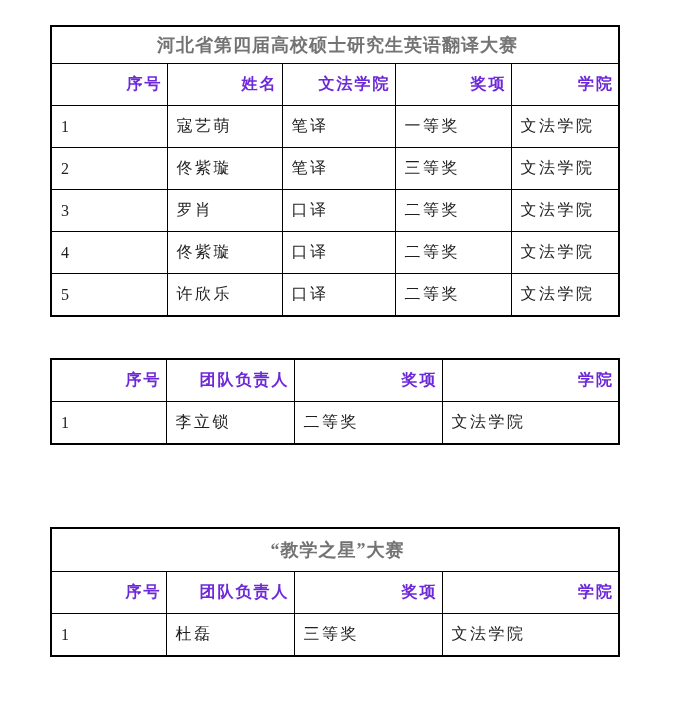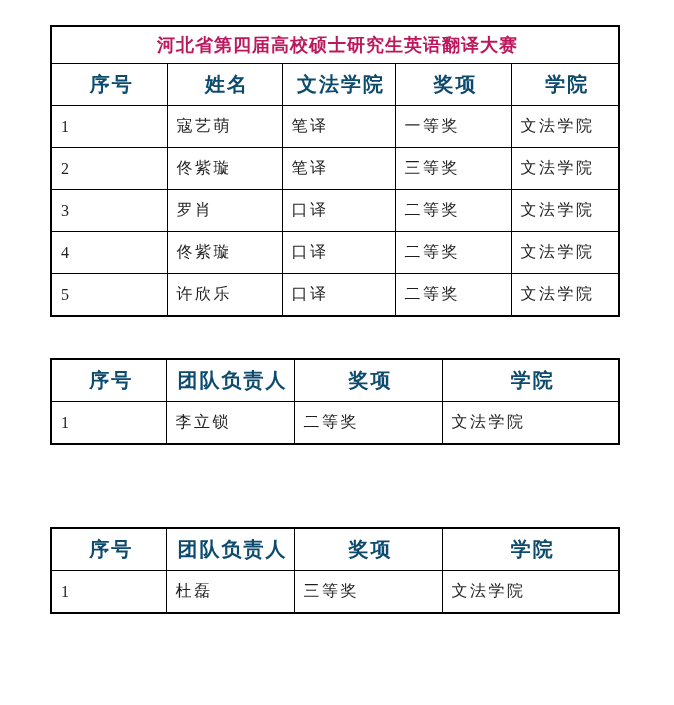--- a/index.html
+++ b/index.html
@@ -37,31 +37,31 @@
     padding: 0 4px 0 9px;
     overflow: hidden;
     white-space: nowrap;
   }
   td.title-cell {
     height: 42px;
     text-align: center;
     font-weight: bold;
     font-size: 18px;
     letter-spacing: 1px;
-    color: #be185d;
+    color: #737373;
     padding: 0;
   }
   table.pos-0 td.title-cell { height: 36px; }
   td.header-cell {
     height: 41px;
     font-weight: bold;
-    font-size: 20px;
+    font-size: 16px;
     letter-spacing: 2px;
-    color: #0c4a6e;
-    text-align: center;
+    color: #6d28d9;
+    text-align: right;
   }
   td.data-cell {
     height: 41px;
     font-size: 16px;
     letter-spacing: 2.5px;
     color: #1f1f1f;
     text-align: left;
   }
 </style>
 </head>
@@ -148,20 +148,23 @@
     </table>
     <table class="award-table pos-2">
       <colgroup>
         <col style="width: 115px;">
         <col style="width: 128px;">
         <col style="width: 148px;">
         <col style="width: 177px;">
       </colgroup>
       <tbody>
         <tr>
+          <td class="title-cell" colspan="4">“教学之星”大赛</td>
+        </tr>
+        <tr>
           <td class="header-cell">序号</td>
           <td class="header-cell">团队负责人</td>
           <td class="header-cell">奖项</td>
           <td class="header-cell">学院</td>
         </tr>
         <tr>
           <td class="data-cell">1</td>
           <td class="data-cell">杜磊</td>
           <td class="data-cell">三等奖</td>
           <td class="data-cell">文法学院</td>

